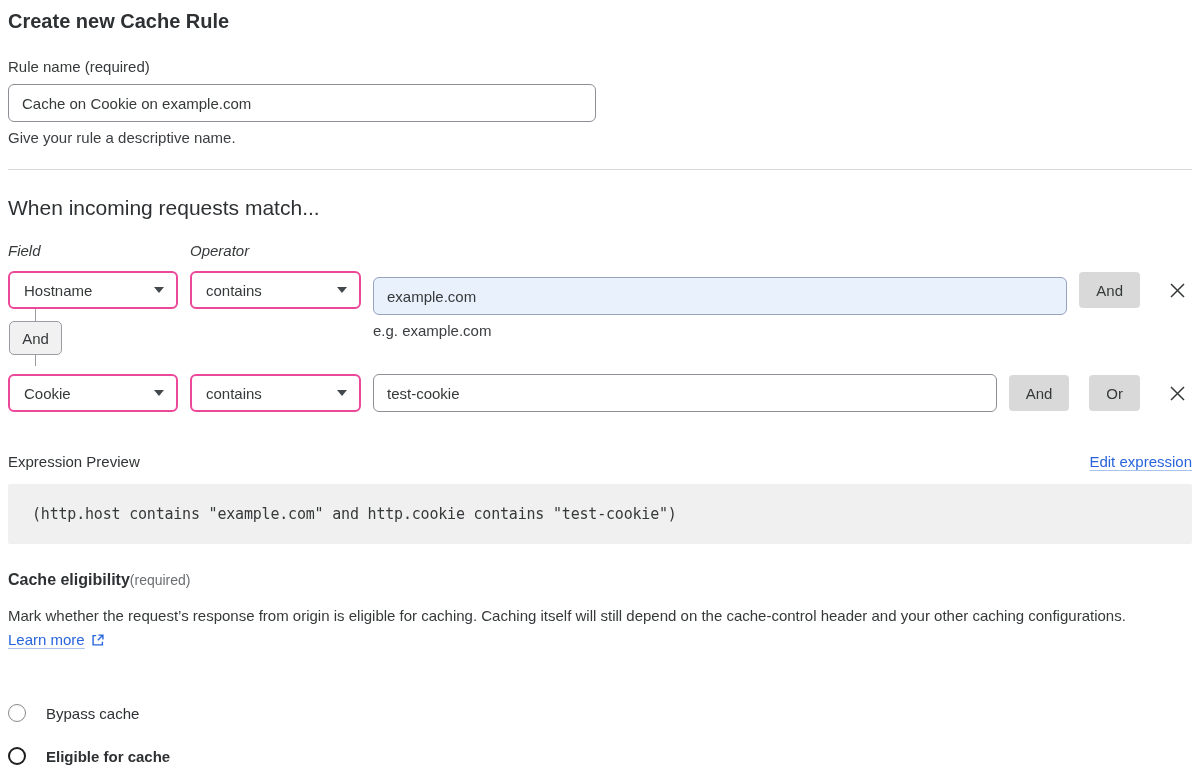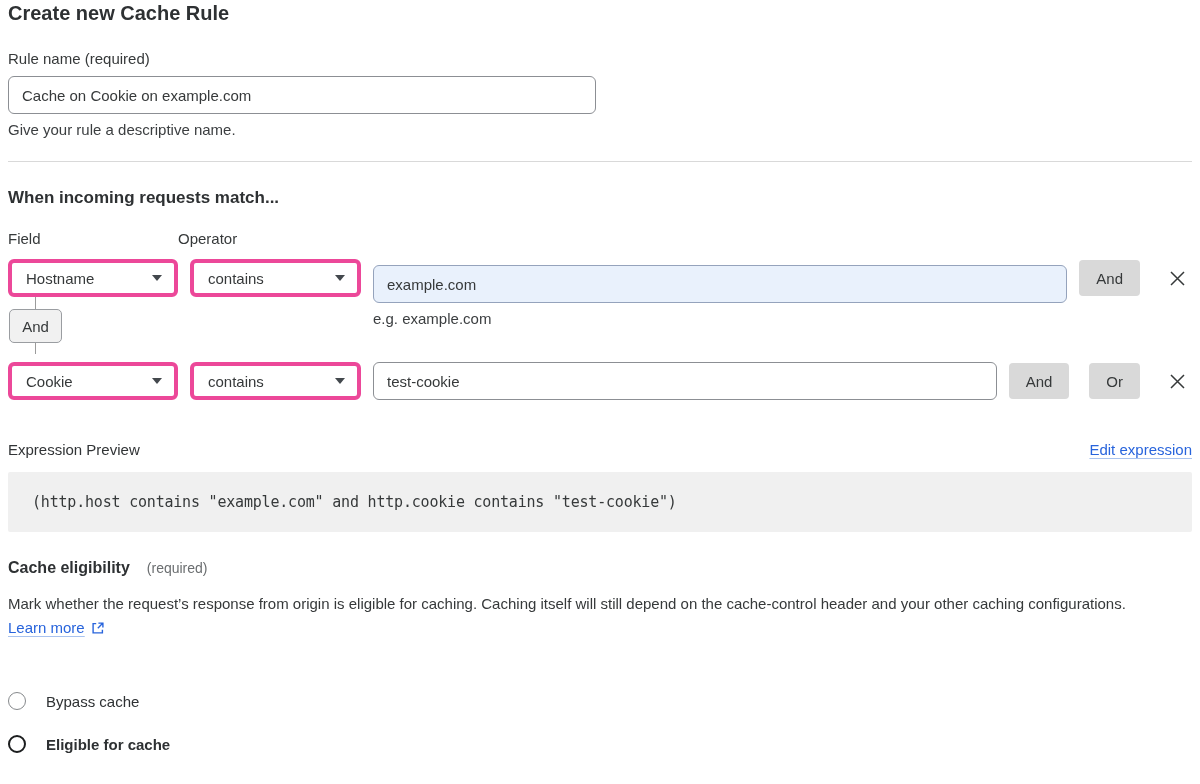--- a/index.html
+++ b/index.html
@@ -6,52 +6,52 @@
   html, body { width: 1200px; background: #ffffff; }
   body {
     font-family: "Liberation Sans", "DejaVu Sans", sans-serif;
     color: #36393a;
     font-size: 15px;
   }
   .container { padding: 0 8px; width: 1200px; }
 
   h1.page-title {
     font-size: 20px; font-weight: 700; color: #2e3133;
-    padding-top: 0; line-height: 26px;
+    padding-top: 8px; line-height: 26px;
   }
 
   .field-label { margin-top: 24px; font-size: 15px; color: #36393a; }
 
   .text-input {
     height: 38px; border: 1px solid #8c8f94; border-radius: 6px;
     padding: 0 13px; font-size: 15px; color: #36393a; background: #fff;
     font-family: "Liberation Sans", "DejaVu Sans", sans-serif;
     outline: none; display: block;
   }
   .rule-name-input { margin-top: 9px; width: 588px; }
   .help-text { margin-top: 7px; font-size: 15px; color: #3b3e40; }
 
   .divider { border: none; border-top: 1px solid #d9d9d9; margin-top: 23px; }
 
   h2.section-heading {
-    margin-top: 26px; font-size: 17px; font-weight: 700; color: #2e3133;
-  }
-
-  .col-labels { display: flex; margin-top: 22px; font-size: 15px; color: #36393a; }
+    margin-top: 26px; font-size: 21px; font-weight: 400; color: #2e3133;
+  }
+
+  .col-labels { display: flex; gap: 12px; margin-top: 22px; font-size: 15px; color: #36393a; font-style: italic; }
   .col-field { width: 170px; }
   .col-operator { width: 171px; }
   .col-value { flex: 1; }
 
   .rows { position: relative; margin-top: 12px; }
 
   .cond-row { display: flex; align-items: flex-start; gap: 12px; }
   .cond-row.first { margin-bottom: 35px; }
 
   .select {
-    height: 38px; border: 4px solid #ec4899; border-radius: 6px;
+    height: 38px; border: 2px solid #ec4899; border-radius: 6px;
     background: #fff; display: flex; align-items: center;
     justify-content: space-between; padding: 0 12px 0 14px;
     cursor: pointer; flex-shrink: 0;
   }
   .field-select { width: 170px; }
   .operator-select { width: 171px; }
   .chevron {
     width: 0; height: 0;
     border-left: 5px solid transparent; border-right: 5px solid transparent;
     border-top: 6px solid #43484d; margin-left: 8px;
@@ -99,21 +99,21 @@
     margin-top: 14px; height: 60px; background: #f0f0f0; border-radius: 2px;
     display: flex; align-items: center; padding: 0 24px;
   }
   .code-block code {
     font-family: "DejaVu Sans Mono", "Liberation Mono", monospace;
     font-size: 15px; color: #36393a; letter-spacing: -0.2px;
   }
 
   h2.then-heading { margin-top: 27px; font-size: 17px; font-weight: 700; color: #2e3133; }
 
-  .sub-heading-row { margin-top: 27px; display: flex; align-items: baseline; gap: 17px; }
+  .sub-heading-row { margin-top: 27px; display: flex; align-items: baseline; }
   .sub-heading { font-size: 16px; font-weight: 700; color: #2e3133; }
   .required-note { font-size: 14px; color: #6b6e70; }
 
   p.description {
     margin-top: 15px; font-size: 15px; line-height: 24px; color: #36393a;
     max-width: 1155px;
   }
   .ext-link-icon { margin-left: 6px; vertical-align: -2px; }
 
   .radio-group { margin-top: 22px; }

